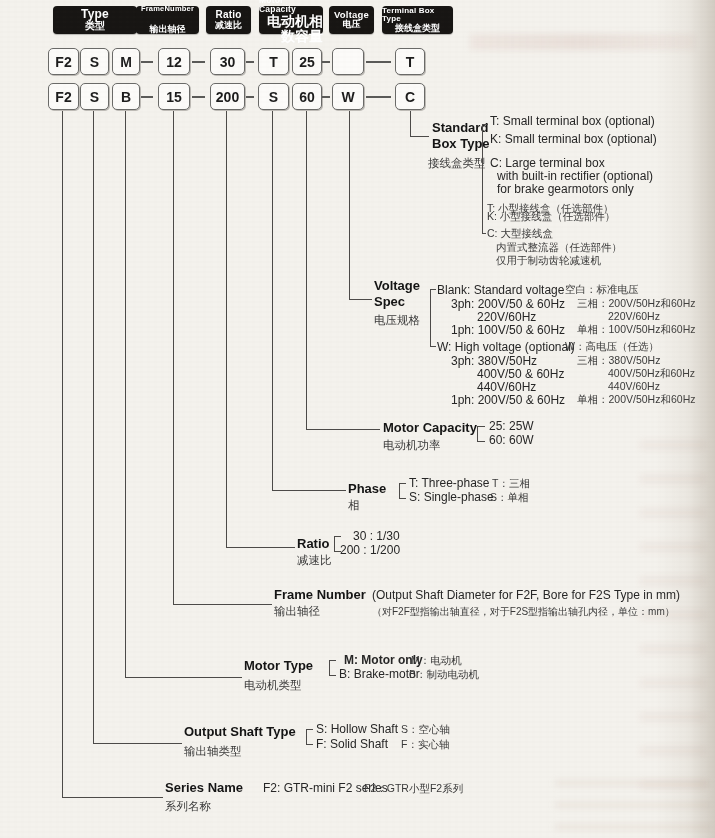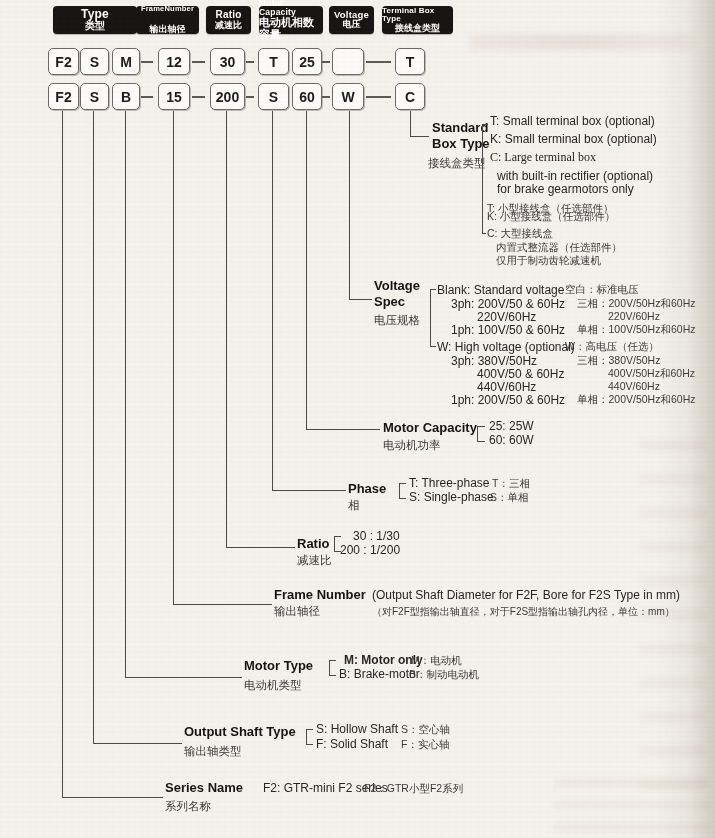--- a/index.html
+++ b/index.html
@@ -60,21 +60,21 @@
   <div class="hdr" style="left:136px;width:63px;gap:12px;">
     <span class="en" style="font-size:7.5px;">FrameNumber</span>
     <span class="zh" style="font-size:9px;">输出轴径</span>
   </div>
   <div class="hdr" style="left:206px;width:45px;">
     <span class="en" style="font-size:10px;">Ratio</span>
     <span class="zh" style="font-size:9px;">减速比</span>
   </div>
   <div class="hdr" style="left:259px;width:64px;">
     <span class="en" style="font-size:8.5px;">Motor Capacity</span>
-    <span class="zh" style="font-size:11px;">电动机相数容量</span>
+    <span class="zh" style="font-size:14px;text-align:right;">电动机相数容量</span>
   </div>
   <div class="hdr" style="left:329px;width:45px;">
     <span class="en" style="font-size:9.5px;">Voltage</span>
     <span class="zh" style="font-size:9px;">电压</span>
   </div>
   <div class="hdr" style="left:382px;width:71px;">
     <span class="en" style="font-size:8px;">Terminal Box Type</span>
     <span class="zh" style="font-size:9px;">接线盒类型</span>
   </div>
 
@@ -129,21 +129,21 @@
   <div class="hline" style="left:62px;top:797px;width:101px;"></div>
 
   <div class="tb" style="left:432px;top:120px;">Standard</div>
   <div class="tb" style="left:432px;top:136px;">Box Type</div>
   <div class="tc" style="left:428px;top:156px;">接线盒类型</div>
   <div class="vline" style="left:482px;top:124px;height:110px;"></div>
   <div class="hline" style="left:482px;top:124px;width:6px;"></div>
   <div class="hline" style="left:482px;top:233px;width:4px;"></div>
   <div class="t" style="left:490px;top:114px;">T: Small terminal box (optional)</div>
   <div class="t" style="left:490px;top:132px;">K: Small terminal box (optional)</div>
-  <div class="t" style="left:490px;top:150px;font-family:Liberation Serif, serif;">C: Large terminal box</div>
+  <div class="t" style="left:490px;top:156px;">C: Large terminal box</div>
   <div class="t" style="left:497px;top:169px;">with built-in rectifier (optional)</div>
   <div class="t" style="left:497px;top:182px;">for brake gearmotors only</div>
   <div class="tc tsm" style="left:487px;top:202px;">T: 小型接线盒（任选部件）</div>
   <div class="tc tsm" style="left:487px;top:210px;">K: 小型接线盒（任选部件）</div>
   <div class="tc tsm" style="left:487px;top:227px;">C: 大型接线盒</div>
   <div class="tc tsm" style="left:496px;top:241px;">内置式整流器（任选部件）</div>
   <div class="tc tsm" style="left:496px;top:254px;">仅用于制动齿轮减速机</div>
 
   <div class="tb" style="left:374px;top:278px;">Voltage</div>
   <div class="tb" style="left:374px;top:294px;">Spec</div>

